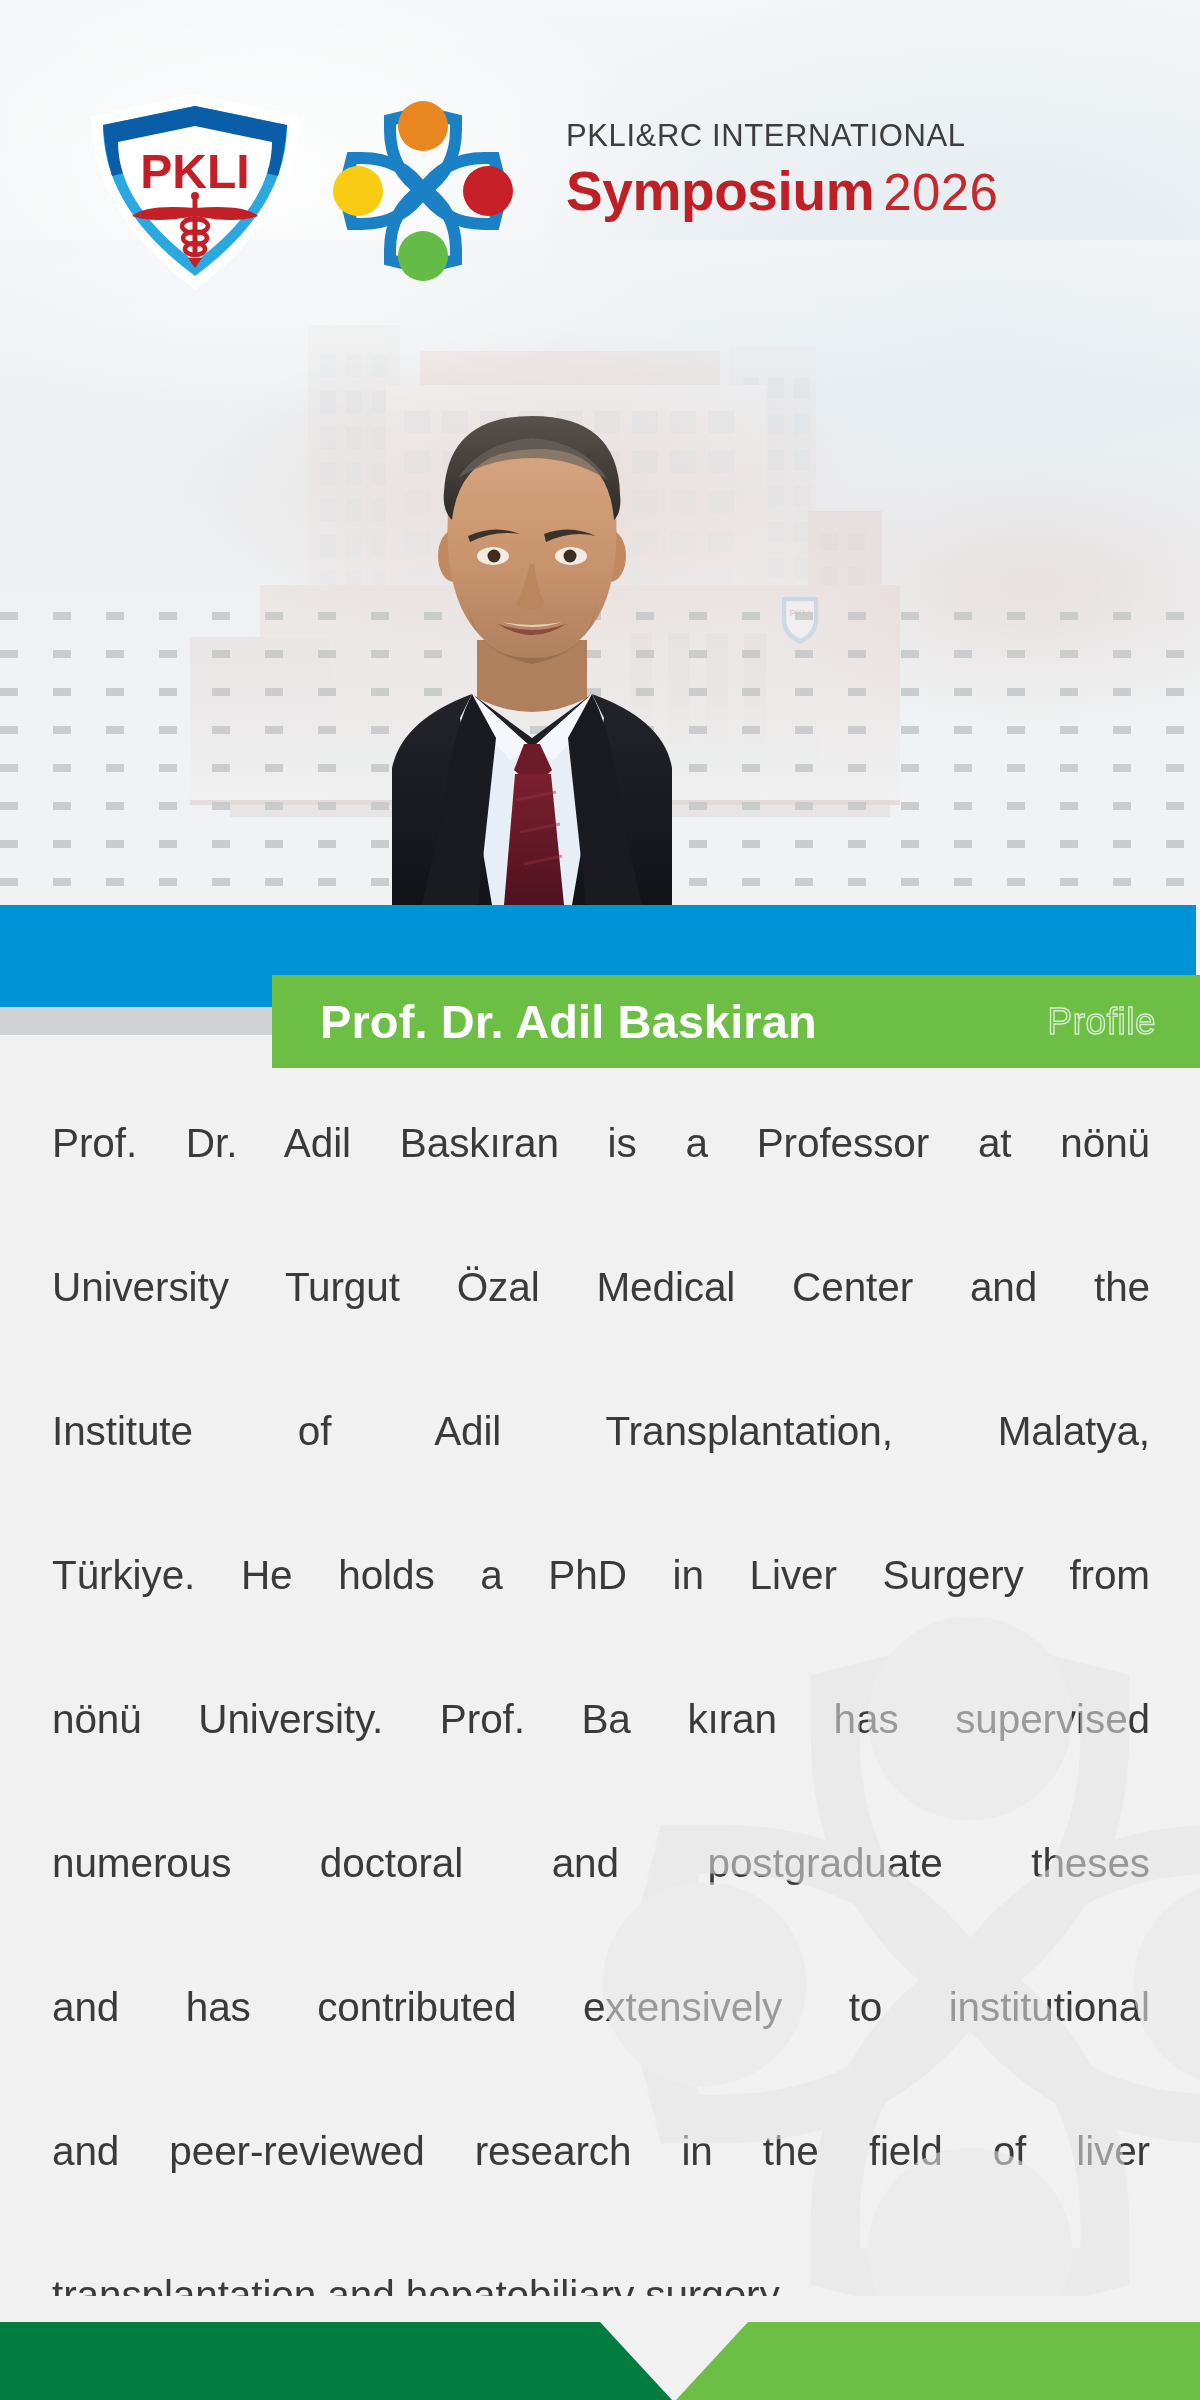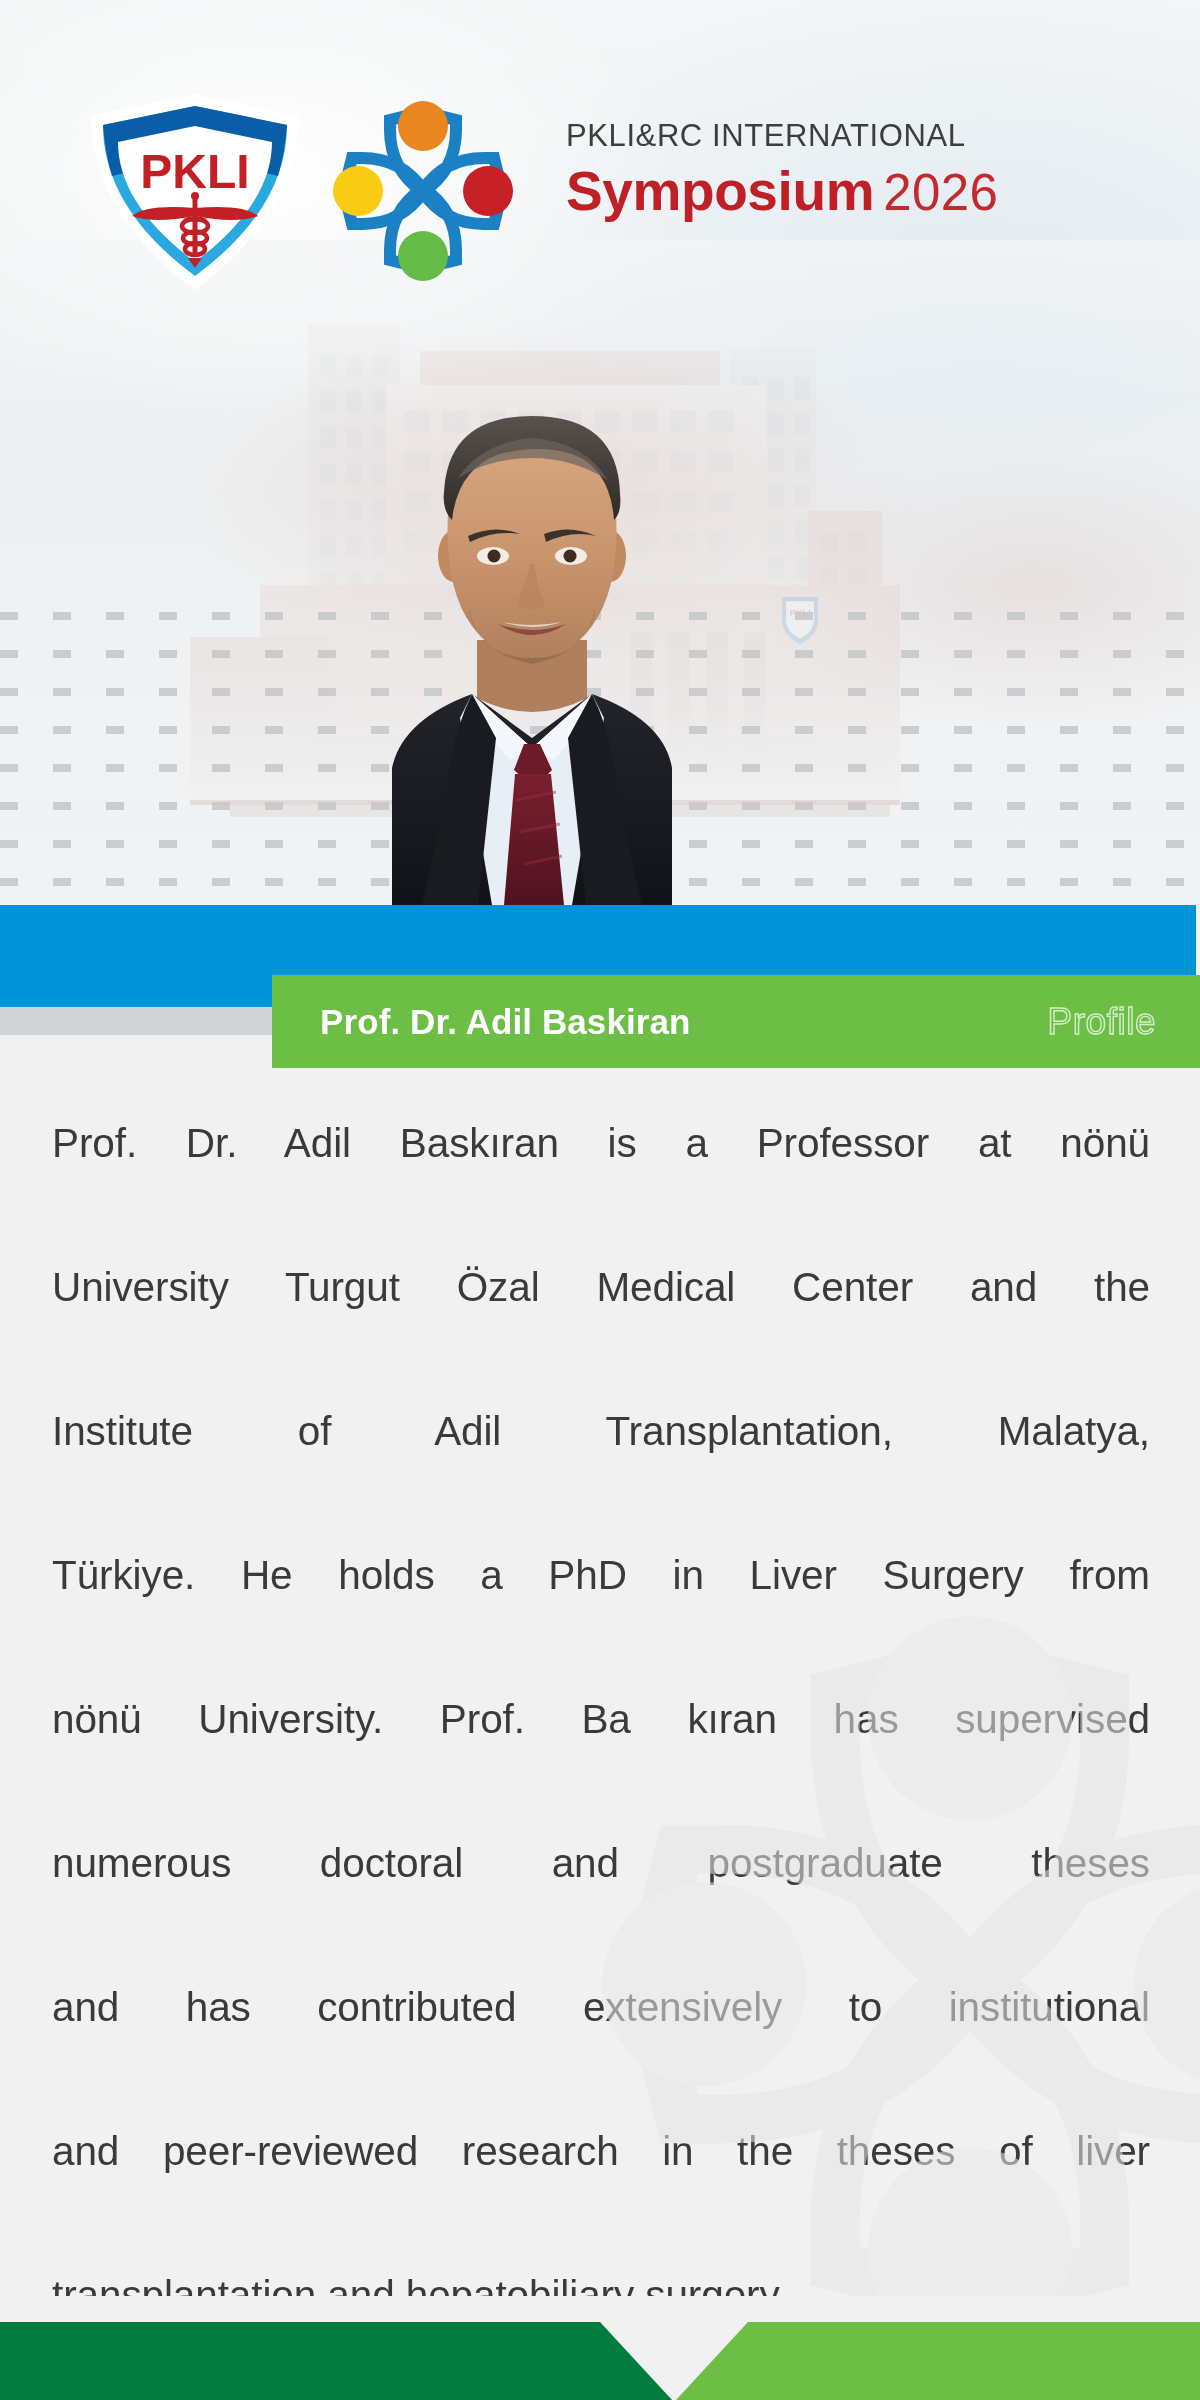--- a/index.html
+++ b/index.html
@@ -104,21 +104,21 @@
 
   
   .name-bar {
     position:absolute; left:272px; top:975px;
     width:928px; height:93px;
     background:#6cbe45;
     display:flex; align-items:center;
   }
   .speaker-name {
     color:#ffffff;
-    font-size:35px;
+    font-size:47px;
     font-weight:bold;
     letter-spacing:.1px;
     margin-left:48px;
     white-space:nowrap;
     text-align:right;
   }
   .profile-ghost {
     position:absolute;
     right:44px; top:50%;
     transform:translateY(-50%);
@@ -465,21 +465,21 @@
   </div>
 
   <div class="bio">
     <p>Prof. Dr. Adil Baskıran is a Professor at   nönü</p>
     <p>University Turgut Özal Medical Center and the</p>
     <p>Institute of Adil Transplantation, Malatya,</p>
     <p>Türkiye. He holds a PhD in Liver Surgery from</p>
     <p>  nönü University. Prof. Ba  kıran has supervised</p>
     <p>numerous doctoral and postgraduate theses</p>
     <p>and has contributed extensively to institutional</p>
-    <p>and peer-reviewed research in the theses of liver</p>
+    <p>and peer-reviewed research in the field of liver</p>
     <p class="last">transplantation and hepatobiliary surgery.</p>
   </div>
 
   <svg class="page-watermark" viewBox="0 0 186 184">
     <g fill="none" stroke="#e6e6e6" stroke-width="12" stroke-linejoin="miter">
       <path d="M60,32 L60,22 L76,18 Q93,14 110,18 L126,22 L126,32 Q126,72 93,94 Q60,72 60,32 Z"></path>
       <path d="M60,152 L60,162 L76,166 Q93,170 110,166 L126,162 L126,152 Q126,112 93,90 Q60,112 60,152 Z"></path>
       <path d="M32,60 L22,60 L18,76 Q14,93 18,110 L22,126 L32,126 Q72,126 94,93 Q72,60 32,60 Z"></path>
       <path d="M154,60 L164,60 L168,76 Q172,93 168,110 L164,126 L154,126 Q114,126 92,93 Q114,60 154,60 Z"></path>
     </g>

